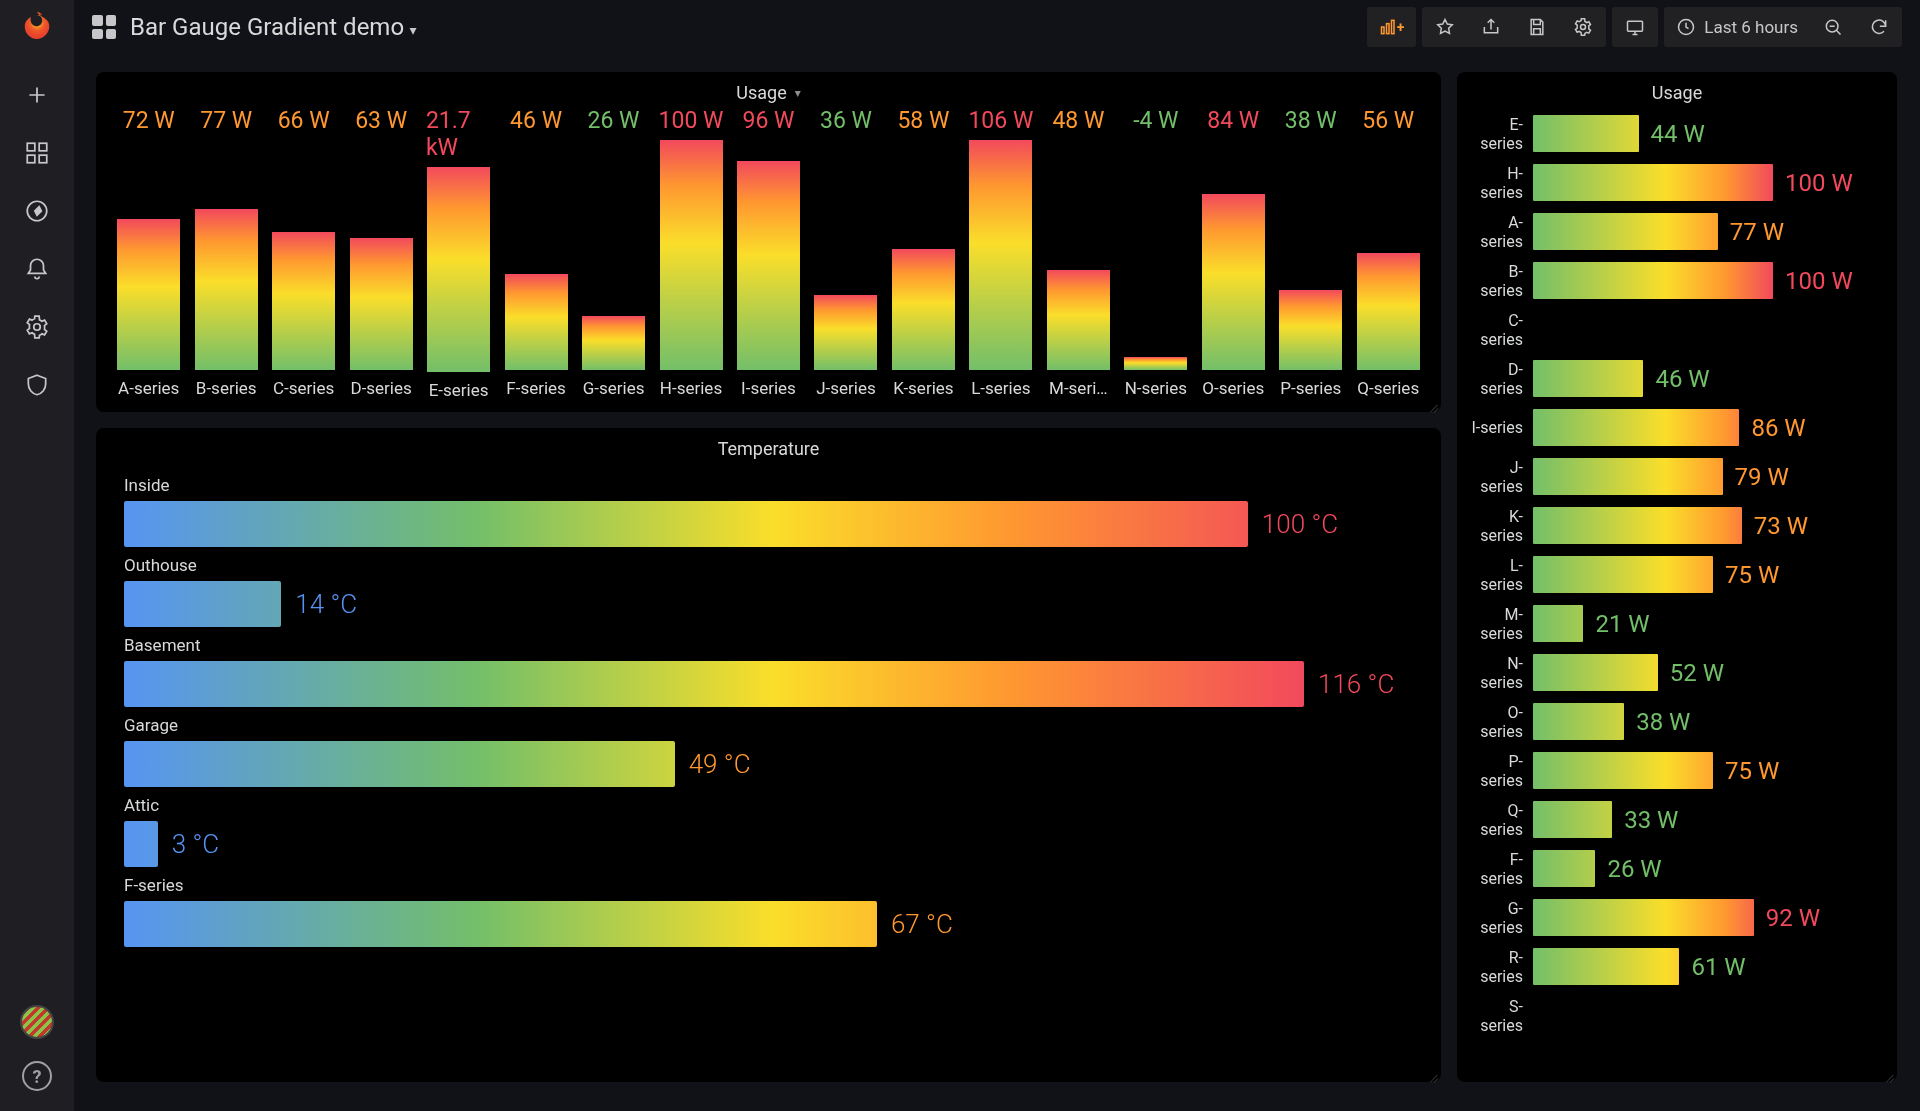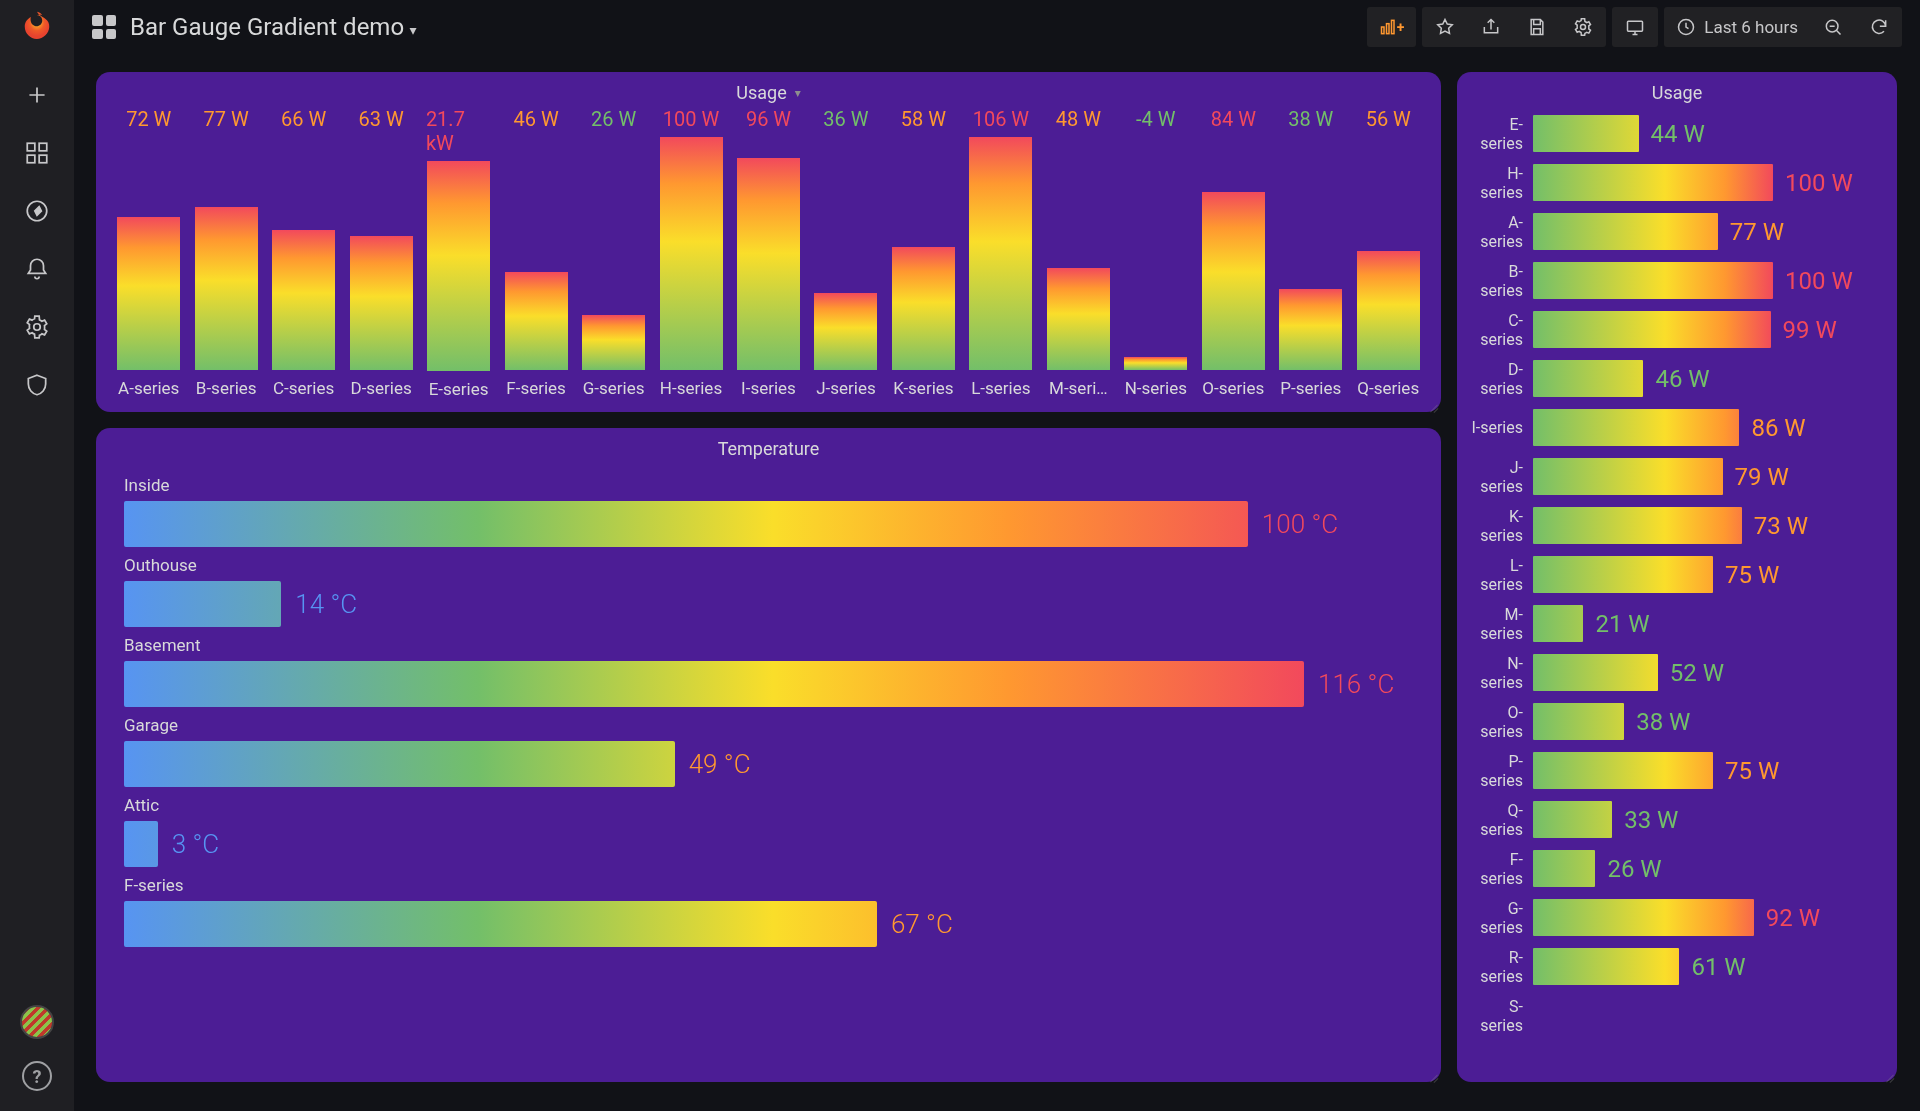--- a/index.html
+++ b/index.html
@@ -26,35 +26,35 @@
   .tb-group{ display:flex; gap:0;}
   .tb-group .tb-btn{ border-radius:0;}
   .tb-group .tb-btn:first-child{border-top-left-radius:3px;border-bottom-left-radius:3px;}
   .tb-group .tb-btn:last-child{border-top-right-radius:3px;border-bottom-right-radius:3px;}
   .time-btn{ font-size:17px; display:flex; align-items:center; gap:8px;}
   .addpanel svg{stroke:#ff9830;}
   .addpanel .plus{ color:#ff9830; font-size:14px; margin-left:-2px; font-weight:bold;}
 
   
   .main { position:absolute; left:74px; top:54px; right:0; bottom:0; padding: 18px 18px 18px 22px; display:grid; grid-template-columns: 1345px 440px; grid-template-rows: 340px 654px; gap: 16px;}
-  .panel { background:#4c1d95; position:relative; border-radius:14px;}
+  .panel { background:#000000; position:relative; border-radius:8px;}
   .panel-title { text-align:center; padding:10px 0 4px 0; font-size:18px; color:#d8d9da; display:flex; justify-content:center; align-items:center; gap:8px;}
   .panel-title .pcaret{ font-size:12px; color:#8e8e8e;}
   .resize-handle{position:absolute;right:2px;bottom:0;width:12px;height:12px;opacity:.35;}
   .resize-handle::before,.resize-handle::after{content:"";position:absolute;background:#888;}
   .resize-handle::before{width:10px;height:1px;bottom:3px;right:0;transform:rotate(-45deg);}
   .resize-handle::after{width:6px;height:1px;bottom:1px;right:0;transform:rotate(-45deg);}
 
   
   .vbars-area{ height: calc(100% - 42px); padding: 0 20px 8px 20px; }
   .vbars{ display:flex; align-items:flex-end; height:100%; gap:12px;}
   .vbar-col{ flex:1 1 0; display:flex; flex-direction:column; align-items:center; justify-content:flex-end; height:100%;}
   .vbar-track{ height:240px; width:100%; display:flex; align-items:flex-end; justify-content:center;}
   .vbar-fill{ width:63px;}
-  .vbar-val{ font-size:20px; margin-bottom:6px;}
+  .vbar-val{ font-size:23px; margin-bottom:6px;}
   .vbar-cat{ font-size:17px; margin-top:8px; color:#d8d9da; white-space:nowrap; overflow:hidden; text-overflow:ellipsis; max-width:100%;}
 
   
   .temp-area{ padding: 12px 28px 12px 28px; height:calc(100% - 42px); overflow:hidden;}
   .temp-row{ margin-bottom:8px;}
   .temp-label{ font-size:17px; color:#d8d9da; margin-bottom:6px;}
   .temp-bar-wrap{ display:flex; align-items:center; gap:14px;}
   .temp-bar{ height:46px; border-radius:2px;}
   .temp-val{ font-size:26px; font-weight:300;}
 
@@ -405,24 +405,20 @@
         </div>
         <div class="hbar-row">
           <div class="hbar-label">B-series</div>
           <div class="hbar-track">
             <div class="hbar-fill grad-h" style="width:240px; background-size:240px 100%;"></div>
             <div class="hbar-val c-red">100 W</div>
           </div>
         </div>
         <div class="hbar-row">
           <div class="hbar-label">C-series</div>
-          <div class="hbar-track">
-            <div class="hbar-fill grad-h" style="width:237.6px; background-size:240px 100%;"></div>
-            <div class="hbar-val c-red">99 W</div>
-          </div>
         </div>
         <div class="hbar-row">
           <div class="hbar-label">D-series</div>
           <div class="hbar-track">
             <div class="hbar-fill grad-h" style="width:110.4px; background-size:240px 100%;"></div>
             <div class="hbar-val c-green">46 W</div>
           </div>
         </div>
         <div class="hbar-row">
           <div class="hbar-label">I-series</div>

